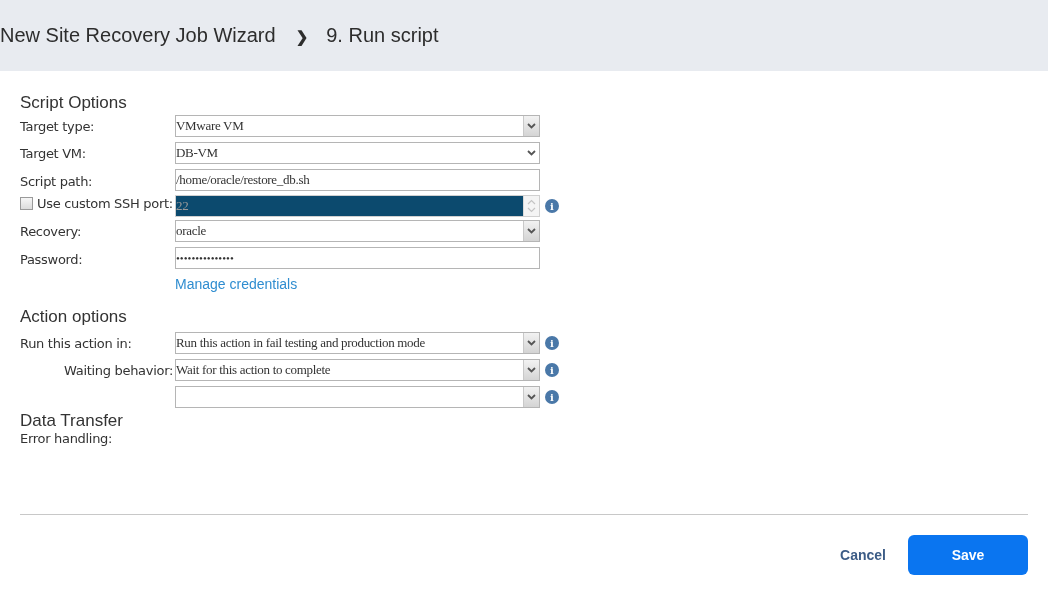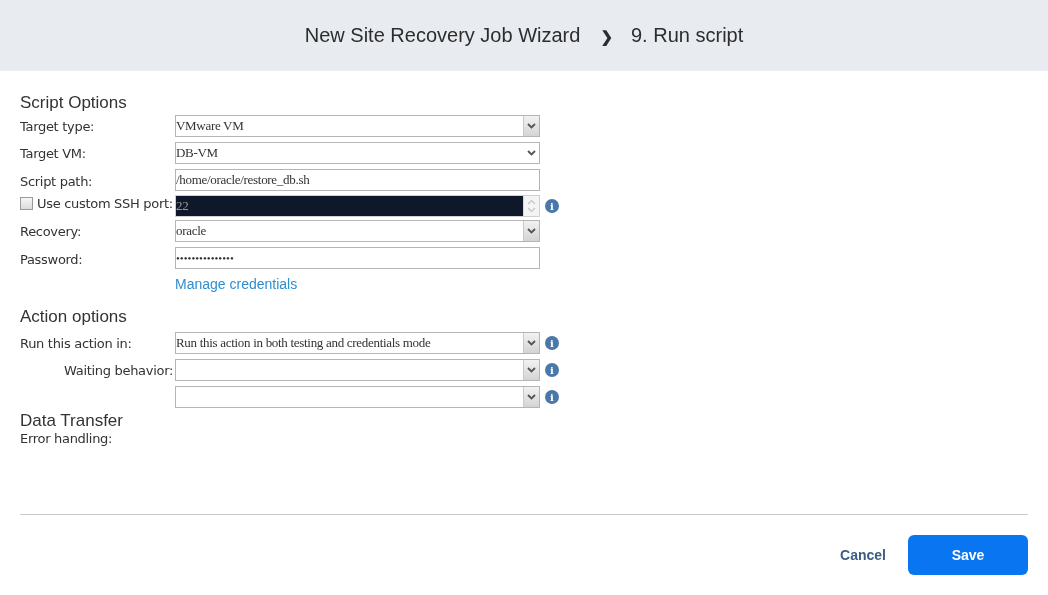--- a/index.html
+++ b/index.html
@@ -2,21 +2,21 @@
 <html><head>
 <meta charset="utf-8">
 <style>
   * { box-sizing: border-box; margin: 0; padding: 0; }
   html, body { width: 1048px; height: 595px; background: #ffffff; overflow: hidden; }
   body { font-family: "DejaVu Sans", "Liberation Sans", sans-serif; color: #333; position: relative; }
 
   .header {
     position: absolute; left: 0; top: 0; width: 1048px; height: 71px;
     background: #e8ebf0;
-    display: flex; align-items: center; justify-content: center;
+    display: flex; align-items: center; 
     font-family: "Liberation Sans", sans-serif;
     font-size: 20px; color: #2d2d2d;
   }
   .header .sep { margin: 0 18px 0 20px; font-size: 15px; font-weight: bold; position: relative; top: 1px; }
 
   .section-title {
     position: absolute; left: 20px;
     font-family: "Liberation Sans", sans-serif;
     font-size: 17px; color: #333;
   }
@@ -28,21 +28,21 @@
     letter-spacing: -0.3px;
   }
 
   .field {
     position: absolute; left: 175px; width: 365px; height: 22px;
     border: 1px solid #b5b5b5; background: #fff;
     font-family: Liberation Serif, serif; font-size: 13px; color: #333;
     letter-spacing: -0.3px;
     display: flex; align-items: center; padding-left: 0;
   }
-  .field.disabled { border-color: #d0d0d0; color: #9a9a9a; background: #0f172a; }
+  .field.disabled { border-color: #d0d0d0; color: #9a9a9a; background: #0c4a6e; }
 
   .dd-btn {
     position: absolute; right: 0; top: 0; width: 16px; height: 20px;
     background: linear-gradient(#f2f2f2, #d4d4d4);
     border-left: 1px solid #c9c9c9;
     display: flex; align-items: center; justify-content: center;
   }
   .dd-btn.plain { background: transparent; border-left: none; }
   .spin-btn {
     position: absolute; right: 0; top: 0; width: 16px; height: 20px;
@@ -147,31 +147,32 @@
 <div class="field" style="top:247px; letter-spacing:0;">
   <span style="font-size:11px;">•••••••••••••••</span>
 </div>
 
 <div class="link" style="top:276px;">Manage credentials</div>
 
 <div class="section-title" style="top:307px;">Action options</div>
 
 <div class="label" style="top:336px;">Run this action in:</div>
 <div class="field" style="top:332px;">
-  <span>Run this action in both testing and credentials mode</span>
+  <span>Run this action in fail testing and production mode</span>
   <span class="dd-btn">
     <svg width="9" height="6" viewBox="0 0 9 6">
         <path d="M1 1 L4.5 4.5 L8 1" stroke="#555" stroke-width="1.8" fill="none"></path>
       </svg>
   </span>
 </div>
 <div class="info-icon" style="top:336px;">i</div>
 
 <div class="label" style="top:363px;margin-left:44px;">Waiting behavior:</div>
 <div class="field" style="top:359px;">
+  <span>Wait for this action to complete</span>
   <span class="dd-btn">
     <svg width="9" height="6" viewBox="0 0 9 6">
         <path d="M1 1 L4.5 4.5 L8 1" stroke="#555" stroke-width="1.8" fill="none"></path>
       </svg>
   </span>
 </div>
 <div class="info-icon" style="top:363px;">i</div>
 
 <div class="label" style="top:390px;margin-top:41px;">Error handling:</div>
 <div class="field" style="top:386px;">

